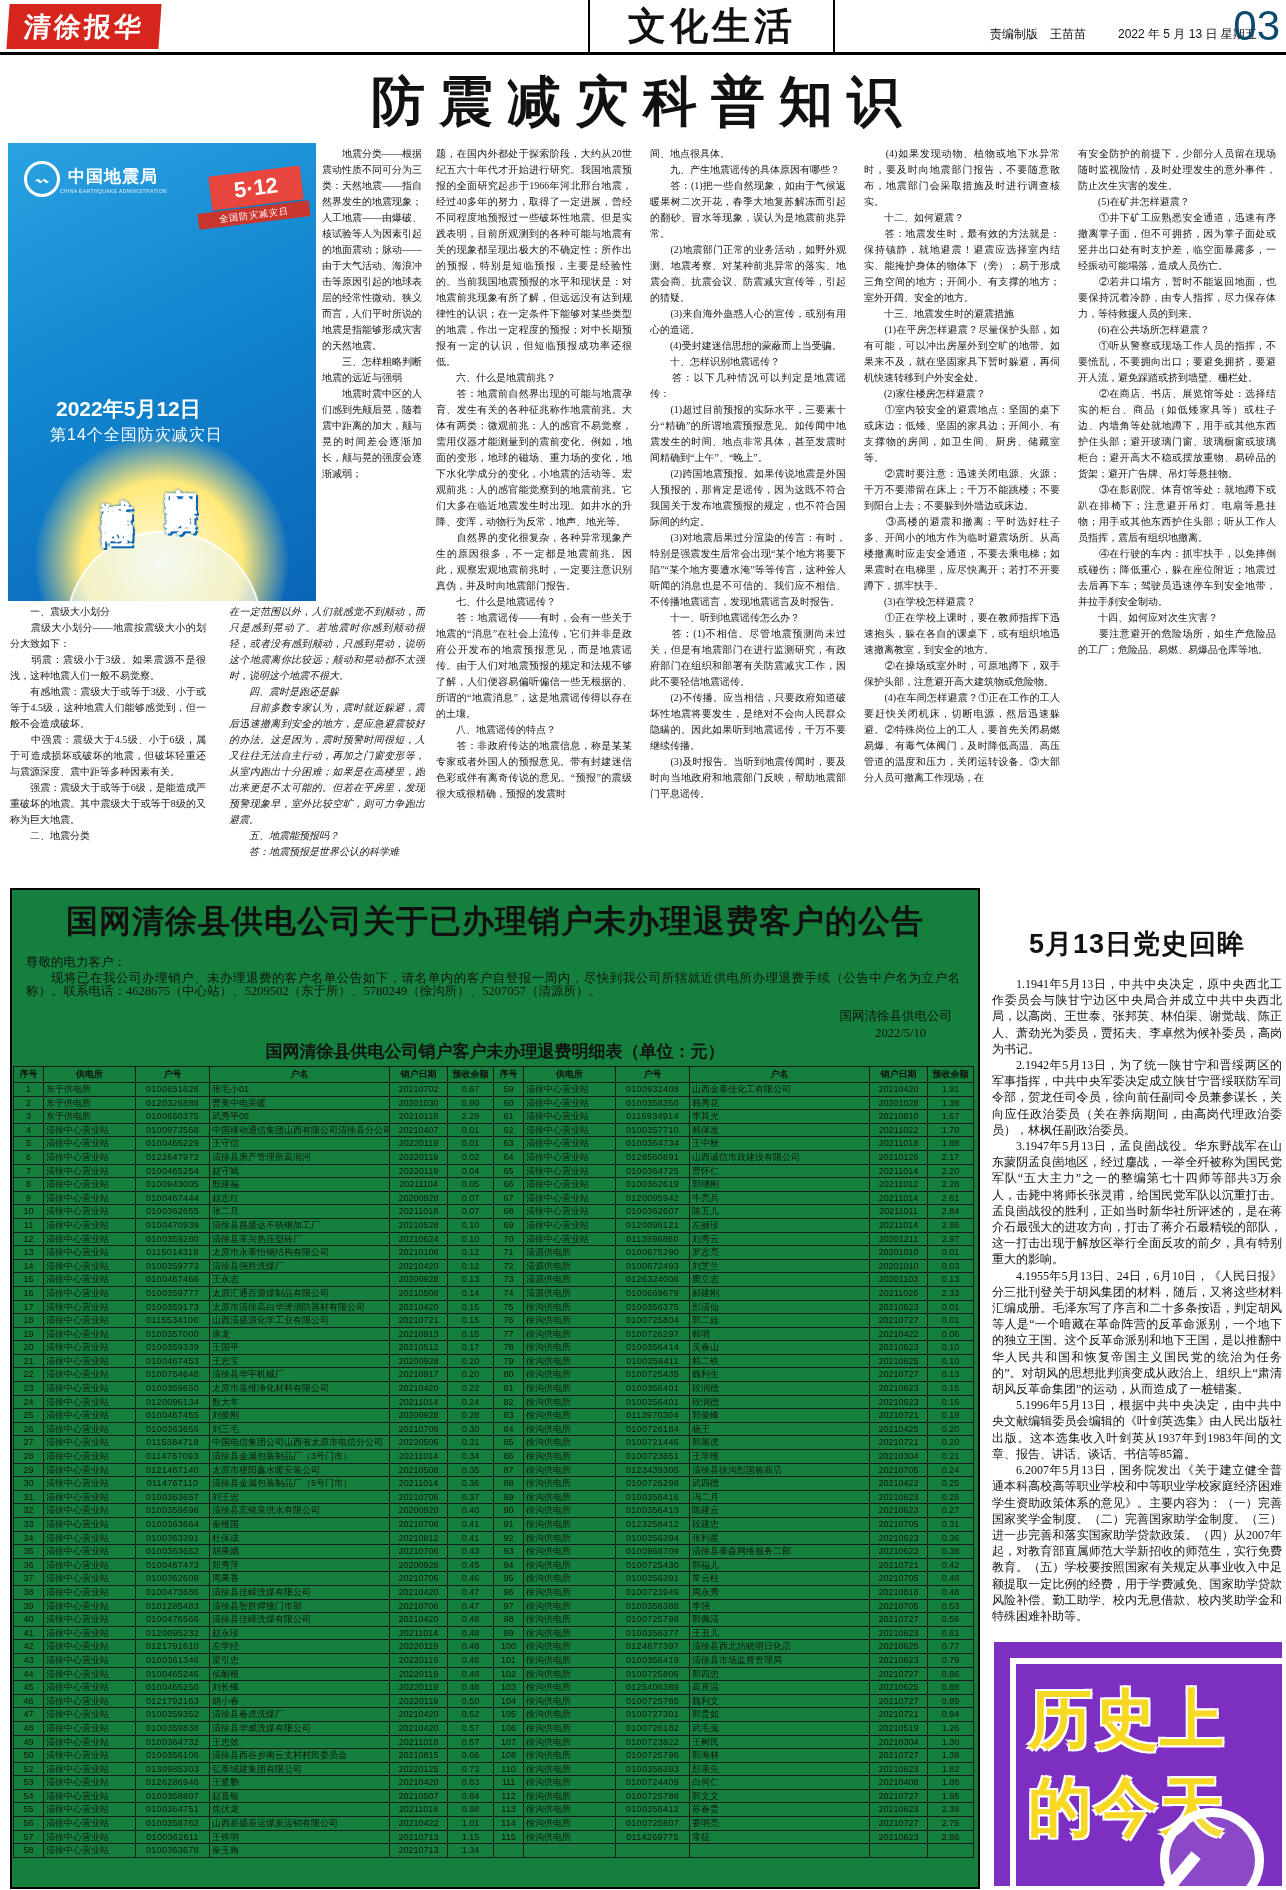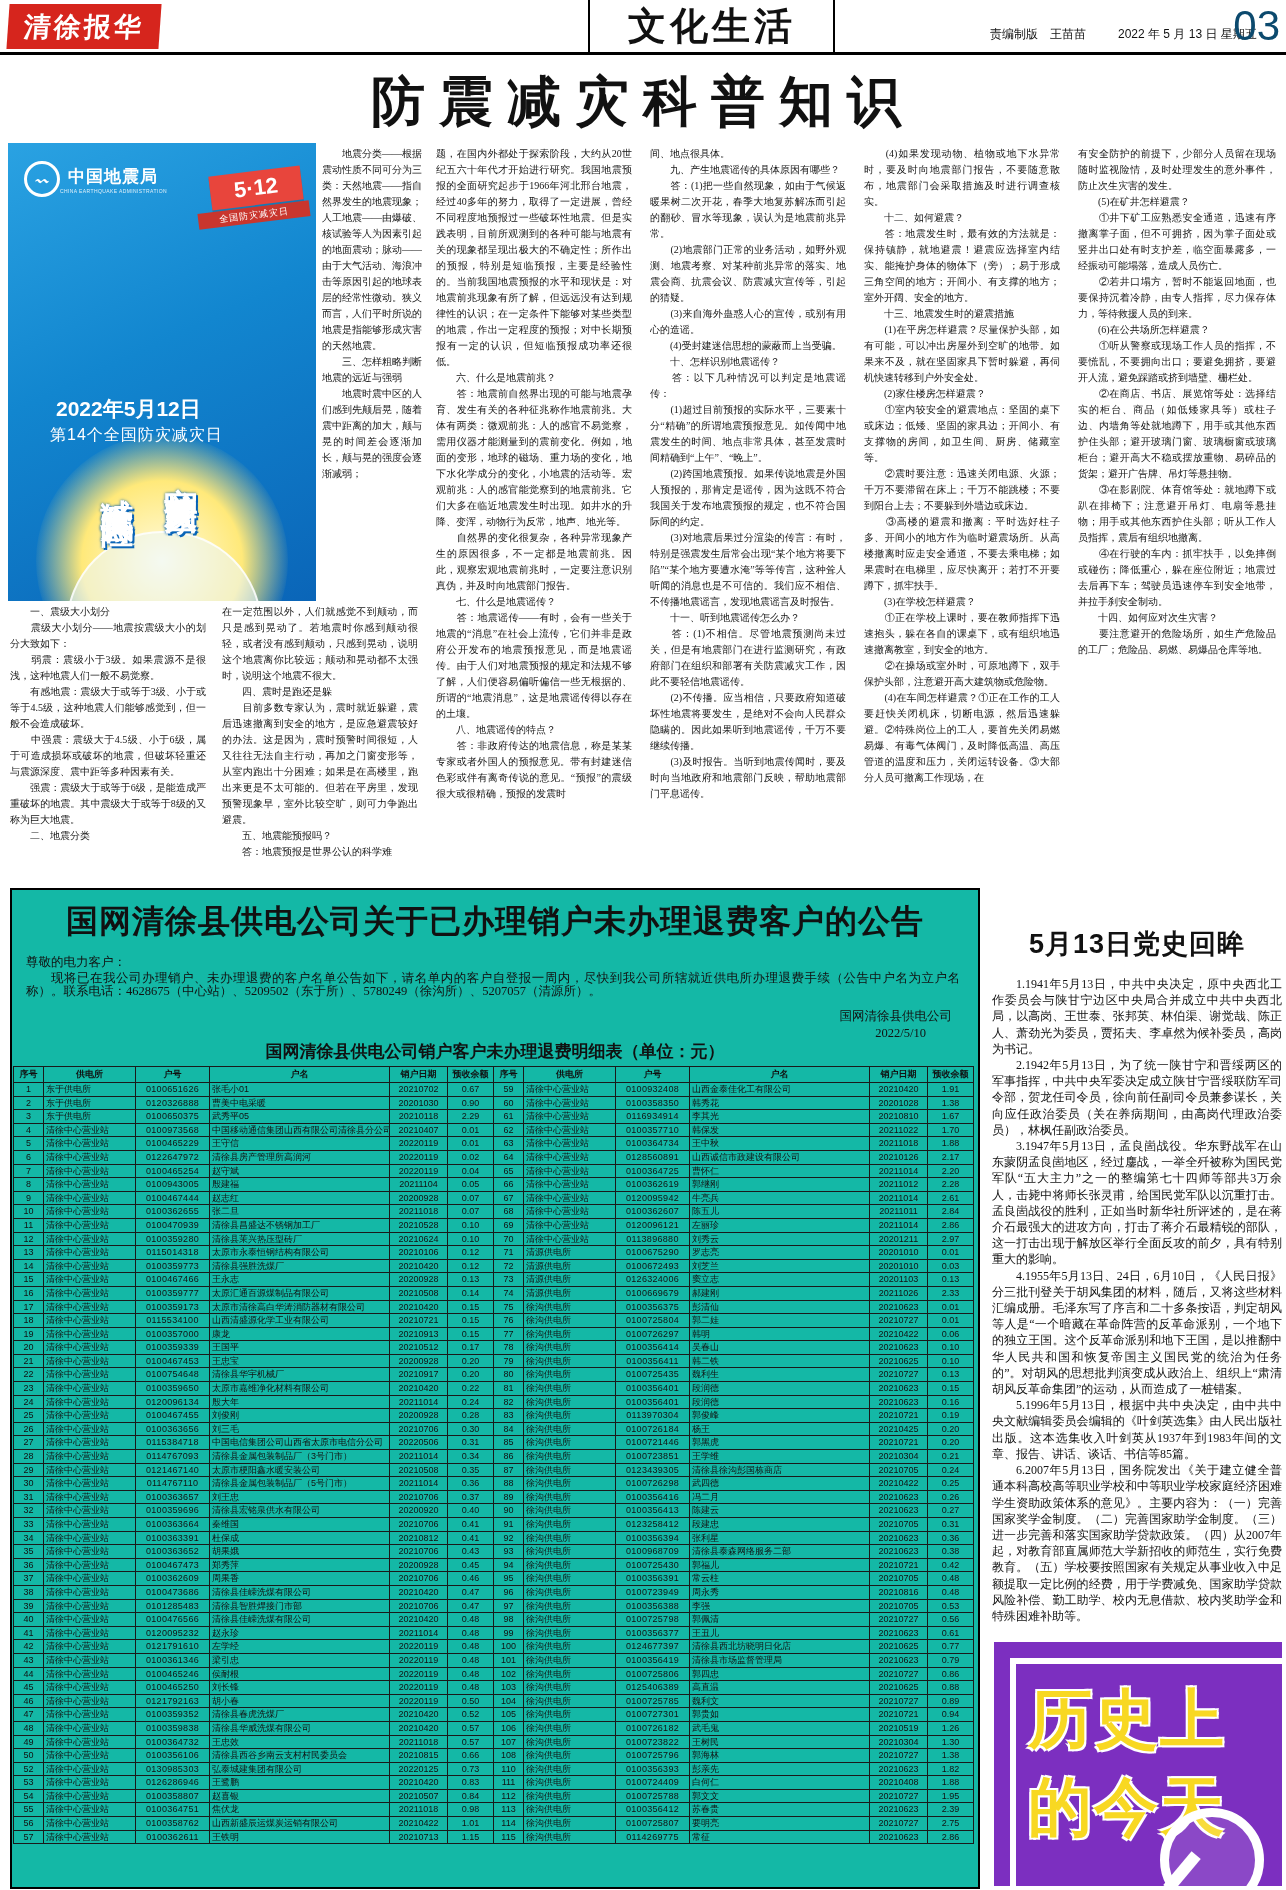--- a/index.html
+++ b/index.html
@@ -20,21 +20,21 @@
   .page-no{position:absolute;right:6px;top:2px;font-family:"Liberation Sans","DejaVu Sans",sans-serif;
         font-weight:normal;font-size:42px;color:#0c4a6e;line-height:48px;}
   
   .headline{position:absolute;left:0;top:66px;width:1286px;text-align:center;
         font-family:"Liberation Sans","DejaVu Sans",sans-serif;font-weight:bold;font-size:54px;letter-spacing:14px;}
   
   .acol{position:absolute;font-size:10px;line-height:16px;text-align:justify;
         white-space:pre-line;overflow:hidden;color:#151515;}
   .col1{left:10px;top:604px;width:196px;height:260px;}
   .col2a{left:322px;top:146px;width:100px;height:456px;}
-  .col2b{left:222px;top:604px;width:196px;height:260px;}
+  .col2b{left:229px;top:604px;width:196px;height:260px;font-style:italic;}
   .col3{left:436px;top:146px;width:196px;height:718px;}
   .col4{left:650px;top:146px;width:196px;height:718px;}
   .col5{left:864px;top:146px;width:196px;height:718px;}
   .col6{left:1078px;top:146px;width:198px;height:718px;}
   
   .poster{position:absolute;left:8px;top:143px;width:308px;height:458px;overflow:hidden;
         background:linear-gradient(155deg,#2aa2e2 0%,#1286cf 45%,#0a65b8 100%);
         font-family:"Liberation Sans","DejaVu Sans",sans-serif;color:#fff;}
   .p-glow{position:absolute;left:28px;top:292px;width:252px;height:252px;border-radius:50%;
         background:radial-gradient(circle,#fffbe0 0%,#ffe97a 45%,rgba(255,233,122,0) 72%);}
@@ -50,21 +50,21 @@
         font-weight:bold;font-size:22px;box-shadow:0 2px 0 rgba(0,0,0,.15);}
   .p-badge-sub{position:absolute;right:6px;top:64px;width:112px;height:16px;background:#c9362e;
         transform:rotate(-7deg);font-size:9px;display:flex;align-items:center;justify-content:center;letter-spacing:1px;}
   .p-date{position:absolute;left:48px;top:252px;font-weight:bold;font-size:21px;}
   .p-sub{position:absolute;left:42px;top:282px;font-size:16px;letter-spacing:1px;}
   .p-slogan{position:absolute;writing-mode:vertical-rl;font-weight:bold;font-size:33px;letter-spacing:3px;
         text-shadow:0 0 3px #0a65b8,2px 2px 0 #0a65b8;}
   .p-slog1{left:150px;top:318px;}
   .p-slog2{left:86px;top:330px;}
   
-  .notice-box{position:absolute;left:10px;top:888px;width:966px;height:997px;border:2px solid #000;background:#14b8a6;}
+  .notice-box{position:absolute;left:10px;top:888px;width:966px;height:997px;border:2px solid #000;background:#15803d;}
   .notice-title{position:absolute;left:0;top:10px;width:100%;text-align:center;font-weight:bold;
         font-size:32px;letter-spacing:1px;font-family:"Liberation Sans","DejaVu Sans",sans-serif;}
   .notice-salut{position:absolute;left:14px;top:64px;font-size:12.5px;}
   .notice-body{position:absolute;left:14px;top:82px;width:934px;font-size:12.5px;line-height:13px;text-align:justify;text-indent:2em;}
   .notice-sign1{position:absolute;right:26px;top:118px;font-size:12.5px;}
   .notice-sign2{position:absolute;right:52px;top:136px;font-size:12.5px;}
   .tbl-title{position:absolute;left:0;top:150px;width:100%;text-align:center;font-weight:bold;font-size:17px;
         font-family:"Liberation Sans","DejaVu Sans",sans-serif;}
   table.refund{position:absolute;left:1px;top:176px;width:960px;border-collapse:collapse;table-layout:fixed;
         font-family:"Liberation Sans","DejaVu Sans",sans-serif;font-size:9px;}
@@ -1012,20 +1012,34 @@
             <td class="c3">王铁明</td>
             <td class="c4">20210713</td>
             <td class="c5">1.15</td>
             <td class="c6">115</td>
             <td class="c7">徐沟供电所</td>
             <td class="c8">0114269775</td>
             <td class="c9">常征</td>
             <td class="c10">20210623</td>
             <td class="c11">2.86</td>
           </tr>
+          <tr>
+            <td class="c0">58</td>
+            <td class="c1">清徐中心营业站</td>
+            <td class="c2">0100363678</td>
+            <td class="c3">秦玉梅</td>
+            <td class="c4">20210713</td>
+            <td class="c5">1.34</td>
+            <td class="c6"></td>
+            <td class="c7"></td>
+            <td class="c8"></td>
+            <td class="c9"></td>
+            <td class="c10"></td>
+            <td class="c11"></td>
+          </tr>
         </tbody>
     </table>
   </div>
 
   <div class="hist">
     <div class="hist-title">5月13日党史回眸</div>
     <p>1.1941年5月13日，中共中央决定，原中央西北工作委员会与陕甘宁边区中央局合并成立中共中央西北局，以高岗、王世泰、张邦英、林伯渠、谢觉哉、陈正人、萧劲光为委员，贾拓夫、李卓然为候补委员，高岗为书记。</p>
     <p>2.1942年5月13日，为了统一陕甘宁和晋绥两区的军事指挥，中共中央军委决定成立陕甘宁晋绥联防军司令部，贺龙任司令员，徐向前任副司令员兼参谋长，关向应任政治委员（关在养病期间，由高岗代理政治委员），林枫任副政治委员。</p>
     <p>3.1947年5月13日，孟良崮战役。华东野战军在山东蒙阴孟良崮地区，经过鏖战，一举全歼被称为国民党军队“五大主力”之一的整编第七十四师等部共3万余人，击毙中将师长张灵甫，给国民党军队以沉重打击。孟良崮战役的胜利，正如当时新华社所评述的，是在蒋介石最强大的进攻方向，打击了蒋介石最精锐的部队，这一打击出现于解放区举行全面反攻的前夕，具有特别重大的影响。</p>
     <p>4.1955年5月13日、24日，6月10日，《人民日报》分三批刊登关于胡风集团的材料，随后，又将这些材料汇编成册。毛泽东写了序言和二十多条按语，判定胡风等人是“一个暗藏在革命阵营的反革命派别，一个地下的独立王国。这个反革命派别和地下王国，是以推翻中华人民共和国和恢复帝国主义国民党的统治为任务的”。对胡风的思想批判演变成从政治上、组织上“肃清胡风反革命集团”的运动，从而造成了一桩错案。</p>

